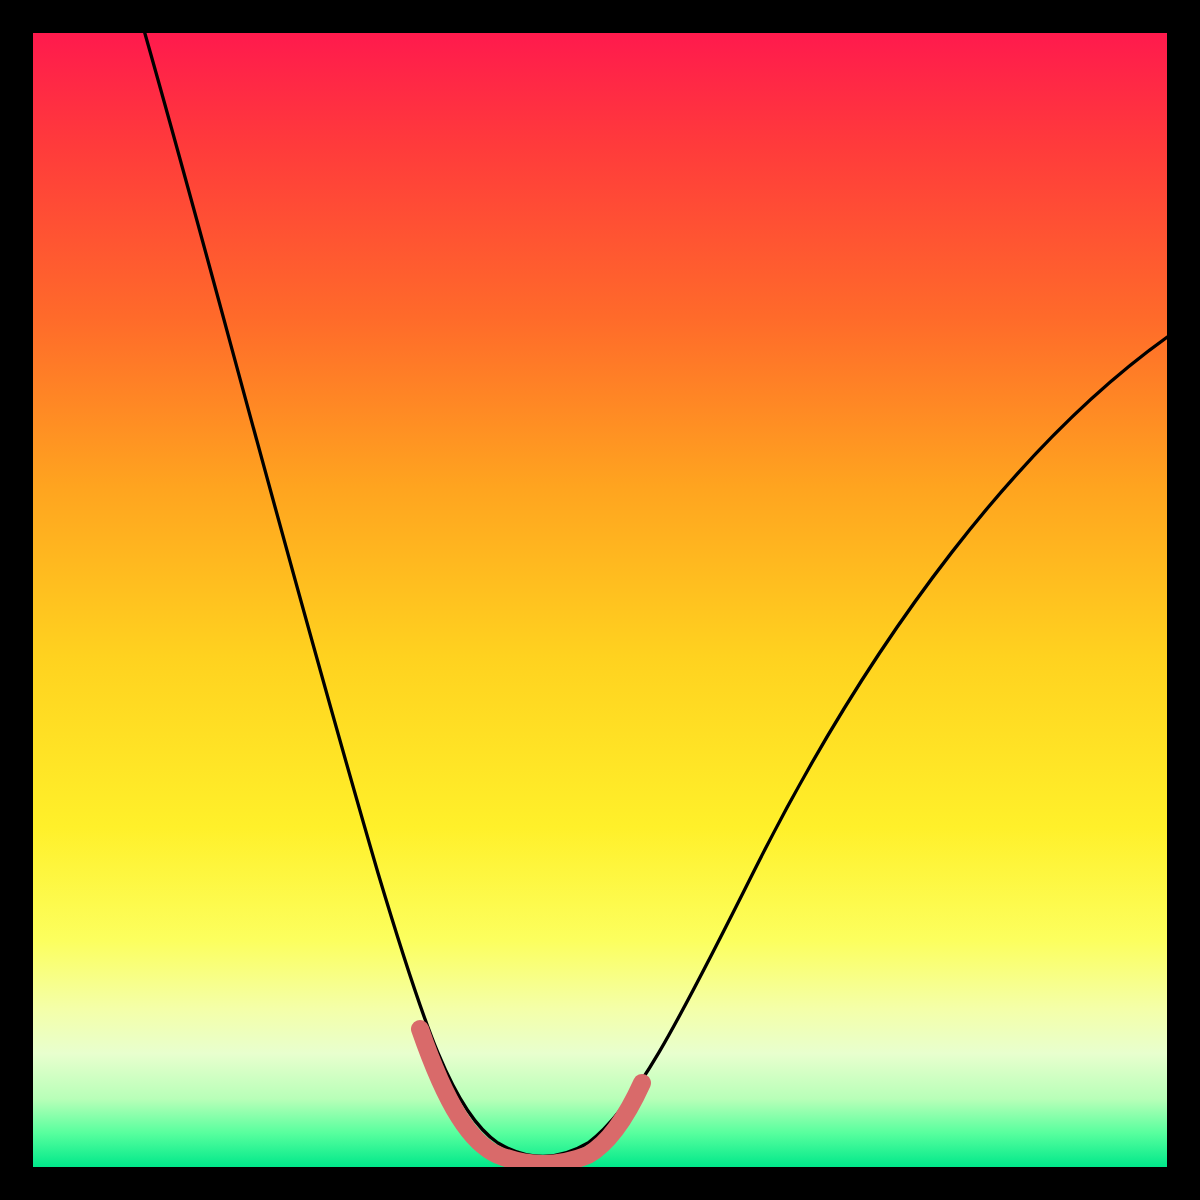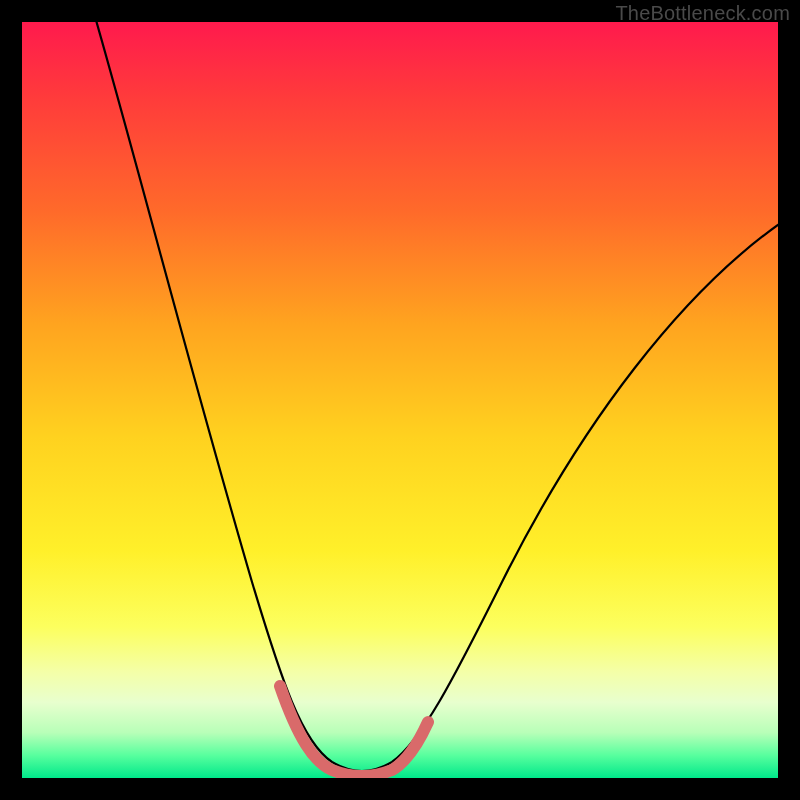--- a/index.html
+++ b/index.html
@@ -45,21 +45,20 @@
     left: 0;
     top: 0;
     width: 756px;
     height: 756px;
   }
 </style>
 </head>
 <body>
 
 <div class="frame">
-  <div class="watermark">TheBottleneck.com</div>
   <div class="plot">
     <svg class="curve" viewBox="0 0 756 756" preserveAspectRatio="none">
       <path fill="none" stroke="#000" stroke-width="2.2" d="M 63 -40
                C 110 120, 160 320, 230 560
                C 260 660, 280 720, 310 740
                C 330 752, 350 752, 370 740
                C 400 718, 430 660, 480 560
                C 560 400, 660 270, 760 200"></path>
       <path fill="none" stroke="#d96a6a" stroke-width="12" stroke-linecap="round" d="M 258 664
                C 276 716, 292 740, 310 748

